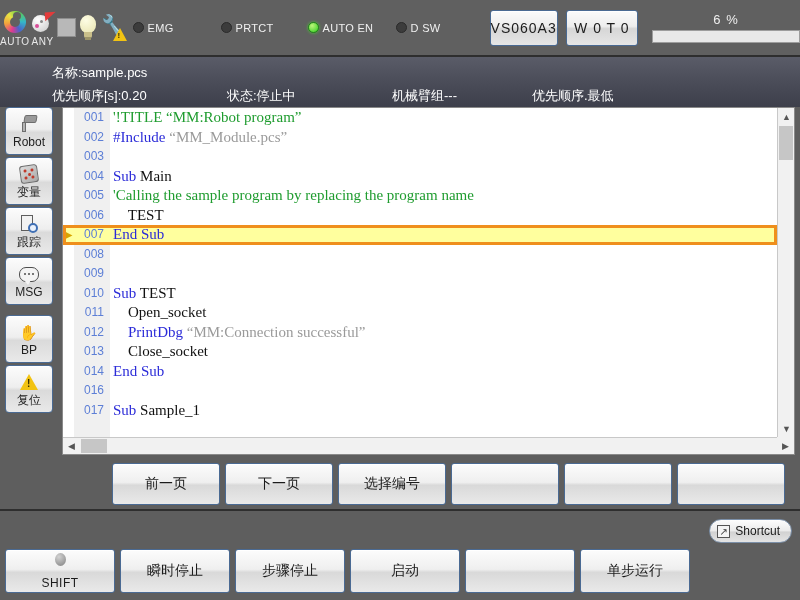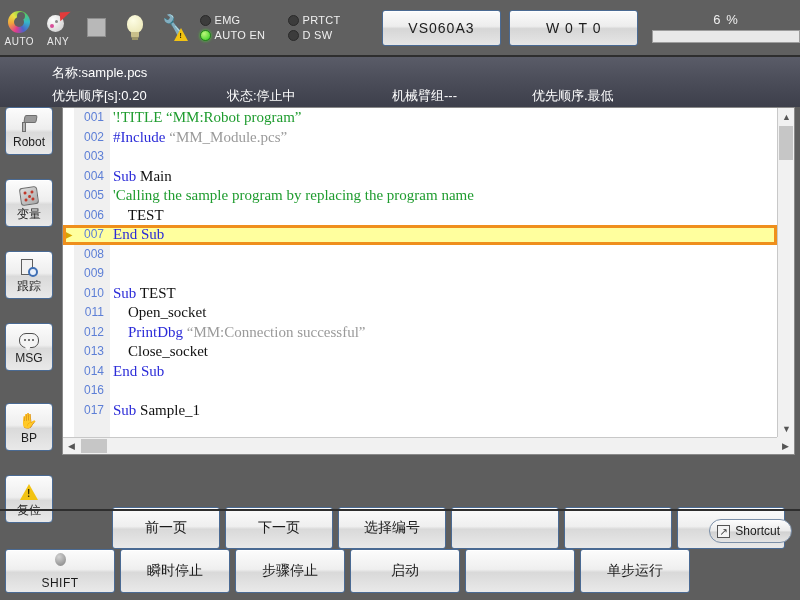--- a/index.html
+++ b/index.html
@@ -58,21 +58,21 @@
   .bulb .base2 { position:absolute; left:7px; top:22px; width:6px; height:3px; background:#9c9468; }
 
   .wrench-wrap { position: relative; width: 28px; height: 26px; }
   .wr { position:absolute; left:2px; top:1px; font-size:19px; color:#c9c9c9; line-height:19px;
         transform: rotate(8deg); }
   .warn-tri { position:absolute; right:0; bottom:0; width:0; height:0;
     border-left:7px solid transparent; border-right:7px solid transparent; border-bottom:13px solid #f2c312; }
   .warn-tri::after { content:"!"; position:absolute; left:-2px; top:4px; font-size:8px; color:#3a3000;
     font-weight:bold; line-height:8px; }
 
-  .leds { display: flex; flex-direction: column; justify-content: center;
+  .leds { display: flex; flex-direction: row; justify-content: center;
           gap: 3px; margin-left: 6px; height: 46px; }
   .ledrow { display: flex; align-items: center; gap: 4px; }
   .ledcell { display: flex; align-items: center; gap: 4px; width: 84px; }
   .led { width: 11px; height: 11px; border-radius: 50%; background: #3c3c3c;
          border: 1px solid #2a2a2a; flex: none; }
   .led.on { background: radial-gradient(circle at 35% 30%, #bdf77a, #2fcc1f);
             border-color: #1f8a16; box-shadow: 0 0 3px #49d62e; }
   .ledlabel { font-size: 11px; color: #f0f0f0; white-space: nowrap; letter-spacing: .3px; }
 
   .tb-btn {
@@ -100,21 +100,21 @@
   }
   .info-line { height: 23px; display: flex; align-items: center; color: #ffffff; font-size: 13px; }
   .info-line .seg { white-space: nowrap; }
   #info-exec { width: 175px; }
   #info-state { width: 165px; }
   #info-arm  { width: 140px; }
 
   
   .sidebar { position: absolute; left: 0; top: 107px; width: 58px; height: 350px; }
   .sb-btn {
-    width: 48px; height: 48px; margin: 0 auto 24px auto;
+    width: 48px; height: 48px; margin: 0 auto 2px auto;
     border-radius: 4px; border: 1px solid #4a6a93;
     background: linear-gradient(180deg, #fcfcfc 0%, #eeeeee 46%, #dadada 53%, #e9e9e9 100%);
     display: flex; flex-direction: column; align-items: center; justify-content: center;
     box-shadow: inset 0 1px 0 #ffffff;
   }
   .sb-btn .ic { height: 21px; display: flex; align-items: center; justify-content: center;
                 font-size: 16px; line-height: 16px; }
   .sb-btn .lb { font-size: 12px; color: #1e1e1e; line-height: 14px; }
   .sb-gap { height: 8px; }
 
@@ -177,21 +177,21 @@
   .corner { position: absolute; right: 0; bottom: 0; width: 17px; height: 17px; background: #f1f1f1;
             display: flex; align-items: center; justify-content: center; font-size: 9px; color: #555; }
 
   
   .fkeys { position: absolute; left: 0; top: 463px; width: 800px; height: 45px;
            display: flex; gap: 5px; padding-left: 112px; }
   .fkey {
     width: 108px; height: 42px; border-radius: 3px; border: 1px solid #4a6a93;
     background: linear-gradient(180deg, #fcfcfc 0%, #efefef 46%, #d9d9d9 53%, #e9e9e9 100%);
     display: flex; align-items: center; justify-content: center;
-    font-size: 14px; color: #1b1b1b; box-shadow: inset 0 1px 0 #ffffff; margin-top: 44px;
+    font-size: 14px; color: #1b1b1b; box-shadow: inset 0 1px 0 #ffffff;
   }
   .fkeys-sep { position: absolute; left: 0; top: 509px; width: 800px; height: 2px; background: #2e2e2e; }
 
   
   .shortcut {
     position: absolute; right: 8px; top: 519px; height: 24px; padding: 0 11px 0 7px;
     border-radius: 12px; border: 1px solid #7b8fa8;
     background: linear-gradient(180deg, #fdfdfd 0%, #ebebeb 48%, #d2d2d2 55%, #e4e4e4 100%);
     display: flex; align-items: center; gap: 5px; font-size: 12px; color: #1a1a1a;
   }

